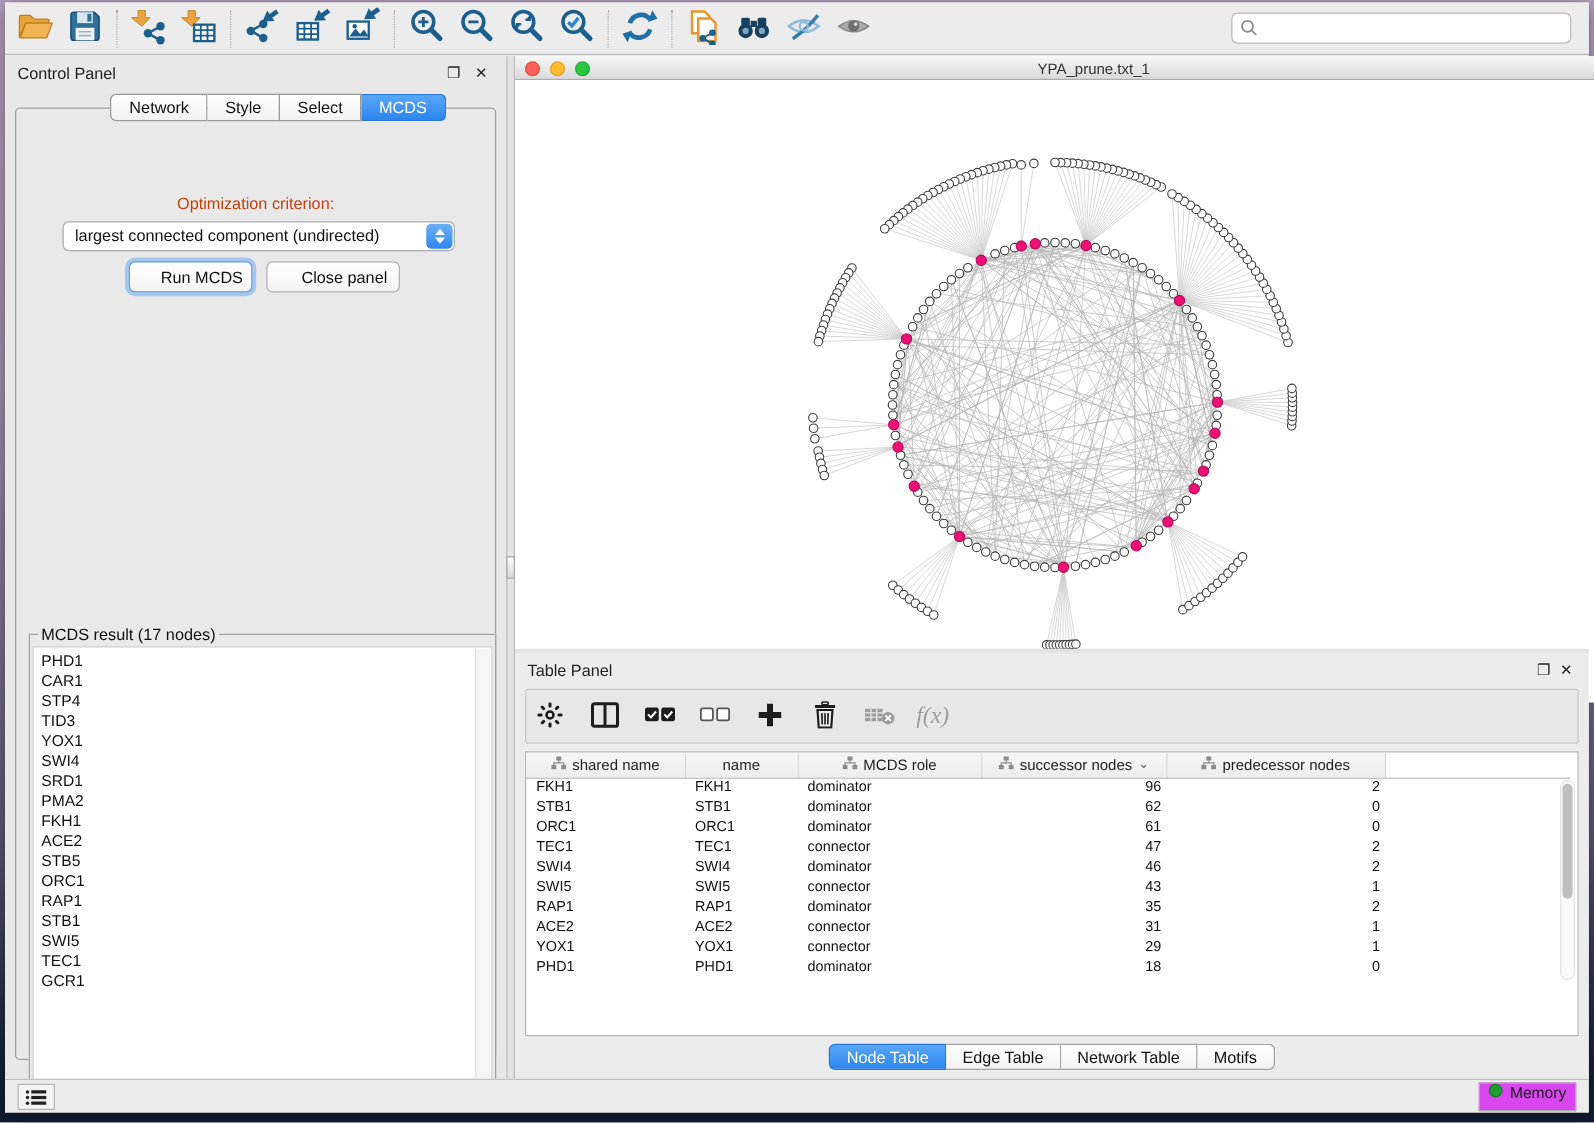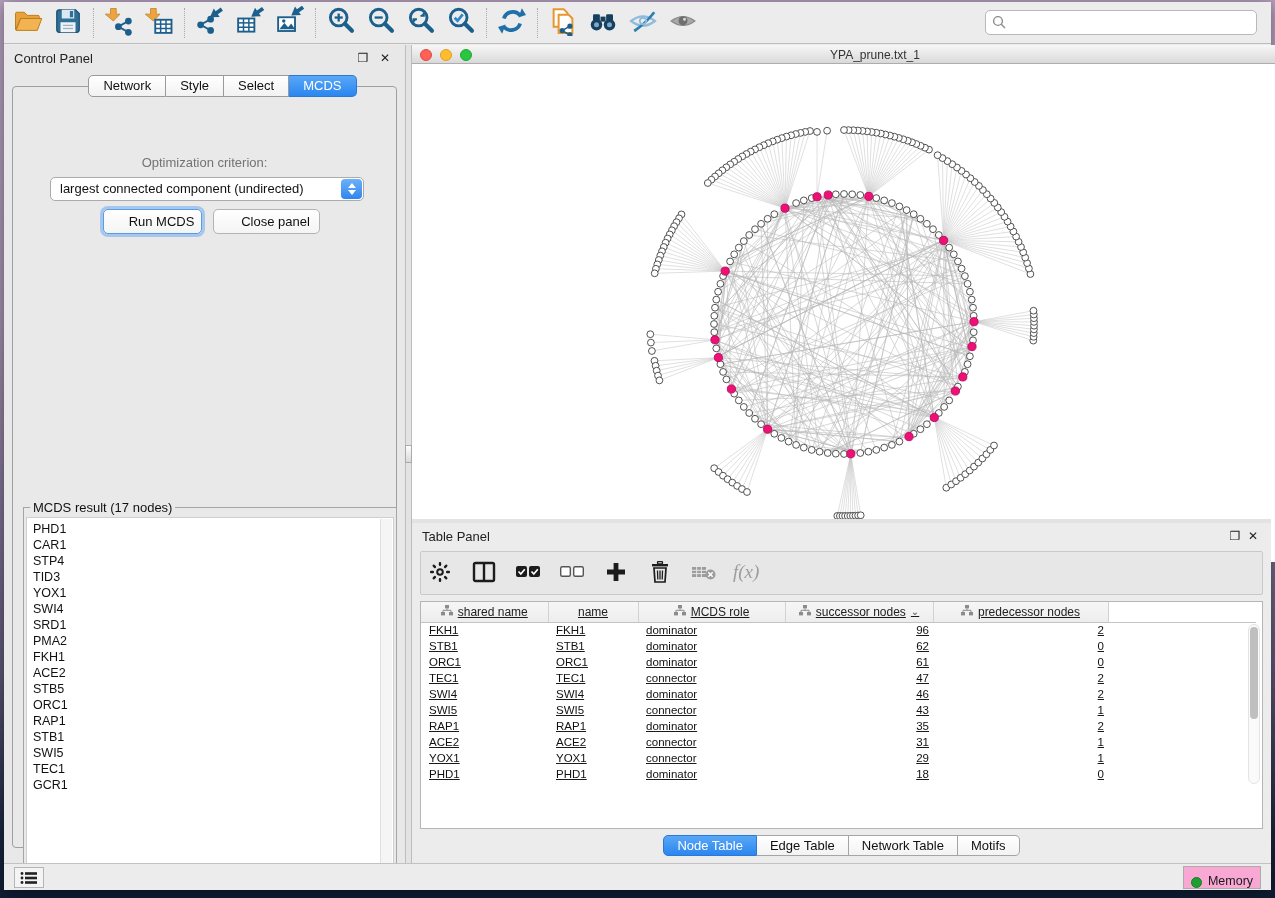--- a/index.html
+++ b/index.html
@@ -22,21 +22,21 @@
   #cp-header { position:absolute; left:0; top:0; width:100%; height:26px; }
   #cp-title { position:absolute; left:10px; top:6px; font-size:13px; color:#222; }
   .float-icon,.close-icon { position:absolute; top:7px; width:12px; height:12px; font-size:12px; line-height:12px; color:#222; text-align:center; cursor:default; }
   #cp-float { right:36px; } #cp-close { right:14px; font-weight:bold; }
   #cp-tabs { position:absolute; left:0; top:30px; width:100%; display:flex; justify-content:center; z-index:3; }
   .ptab { height:22px; line-height:20px; padding:0 14px; background:linear-gradient(#ffffff,#f2f2f2); border:1px solid #9a9a9a; border-left:none; font-size:13px; color:#111; cursor:default; }
   .ptab:first-child { border-left:1px solid #9a9a9a; border-radius:5px 0 0 5px;margin-left:36px; }
   .ptab:last-child { border-radius:0 5px 5px 0; }
   .ptab.active { background:linear-gradient(#59a7f7,#2b86ef); color:#fff; border-color:#2b78d6; }
   #cp-content { position:absolute; left:8px; top:41px; width:385px; height:762px; background:#e9e9e9; border:1px solid #9f9f9f; border-radius:4px; }
-  #opt-label { position:absolute; left:0; top:68px; width:100%; text-align:center; font-size:13px; color:#737373; }
+  #opt-label { position:absolute; left:0; top:68px; width:100%; text-align:center; font-size:13px; color:#c2410c; }
   #opt-dropdown { position:absolute; left:37px; top:90px; width:314px; height:24px; background:#fff; border:1px solid #ababab; border-radius:5px; cursor:default; }
   #opt-dropdown .dd-text { position:absolute; left:9px; top:3px; font-size:13px; color:#111; }
   .dd-stepper { position:absolute; right:1px; top:1px; width:21px; height:20px; border-radius:4px; background:linear-gradient(#6cb1f8,#2f86ef); display:flex; flex-direction:column; align-items:center; justify-content:center; gap:2px; }
   .dd-stepper .up { width:0;height:0;border-left:4px solid transparent;border-right:4px solid transparent;border-bottom:5px solid #fff; }
   .dd-stepper .dn { width:0;height:0;border-left:4px solid transparent;border-right:4px solid transparent;border-top:5px solid #fff; }
   .btn { position:absolute; height:25px; background:linear-gradient(#ffffff,#f4f4f4); border:1px solid #b4b4b4; border-radius:5px; font-size:13px; color:#111; text-align:center; cursor:default; }
   #run-btn { left:90px; top:122px; width:99px; border-color:#5a9ce0; box-shadow:0 0 0 3px rgba(110,170,240,.55); }
   #close-btn { left:200px; top:122px; width:107px; }
   .btn span { line-height:23px; display:block;margin-left:18px; }
   #mcds-result { position:absolute; left:10px; top:413px; width:374px; height:378px; border:1px solid #a5a5a5; background:#e9e9e9; padding:2px; }
@@ -60,38 +60,38 @@
   #net-title { position:absolute; width:100%; top:3px; text-align:center; font-size:12px; color:#333; }
   #net-canvas { position:absolute; left:0; top:19px; width:859px; height:498px; background:#fff; }
 
   
   #table-panel { position:absolute; left:408px; top:521px; width:859px; height:341px; background:#ececec; }
   #tp-title { position:absolute; left:10px; top:6px; font-size:13px; color:#222; }
   #tp-float { right:30px; } #tp-close { right:12px; font-weight:bold; }
   #tp-toolbar { position:absolute; left:8px; top:28px; right:8px; height:44px; background:#e7e7e7; border:1px solid #c9c9c9; border-radius:2px; display:flex; align-items:center; gap:14px; padding-left:4px; }
   .tp-btn { display:flex; align-items:center; justify-content:center; width:30px; height:32px; cursor:default; }
   #tbl-wrap { position:absolute; left:8px; top:78px; right:8px; height:228px; background:#fff; border:1px solid #b5b5b5; overflow:hidden; }
-  #tbl { border-collapse:collapse; table-layout:fixed;text-decoration:underline; }
+  #tbl { border-collapse:collapse; table-layout:fixed; }
   #tbl th { height:20px; background:linear-gradient(#f6f6f6,#ededed); border-right:1px solid #d2d2d2; border-bottom:1px solid #c4c4c4; font-weight:normal; font-size:12px; color:#222; text-align:center; position:relative; }
   #tbl th .th-inner { display:flex; align-items:center; justify-content:center; gap:5px; }
   #tbl td { height:16px; font-size:11.5px; color:#111; padding:0 4px 0 8px; white-space:nowrap; overflow:hidden; }
   td.num { text-align:right; padding-right:14px; }
   .sort-ch { font-size:10px; color:#555; }
   #tbl-scroll { position:absolute; right:2px; top:22px; width:12px; height:160px; background:#fafafa; border:1px solid #e4e4e4; border-radius:6px; }
   #tbl-thumb { position:absolute; left:1px; top:2px; width:8px; height:92px; background:#bfbfbf; border-radius:5px; }
   #tp-tabs { position:absolute; left:0; top:312px; width:100%; display:flex; justify-content:center; }
   .tp-tab { height:21px; line-height:19px; padding:0 13px; background:linear-gradient(#ffffff,#f3f3f3); border:1px solid #a5a5a5; border-left:none; font-size:13px; color:#111; cursor:default; }
   .tp-tab:first-child { border-left:1px solid #a5a5a5; border-radius:5px 0 0 5px; }
   .tp-tab:last-child { border-radius:0 5px 5px 0; }
   .tp-tab.active { background:linear-gradient(#59a7f7,#2b86ef); color:#fff; border-color:#2b78d6; }
 
   
   #status-bar { position:absolute; left:0; bottom:0; width:100%; height:27px; background:#ececec; border-top:1px solid #c2c2c2; }
   #layout-btn { position:absolute; left:10px; top:3px; width:30px; height:21px; background:#f4f4f4; border:1px solid #b5b5b5; display:flex; align-items:center; justify-content:center; }
-  #memory-btn { position:absolute; right:10px; top:2px; width:78px; height:23px; background:#f9a8d4; border:1px solid #ababab; display:flex; align-items:flex-end; justify-content:center; gap:6px; font-size:12.5px; }
+  #memory-btn { position:absolute; right:10px; top:2px; width:78px; height:23px; background:#d946ef; border:1px solid #ababab; display:flex; align-items:flex-start; justify-content:center; gap:6px; font-size:12.5px; }
   #mem-dot { width:11px; height:11px; border-radius:50%; background:#1d9e30; border:1px solid #157d24; }
 </style>
 </head>
 <body>
 
 <div id="app">
 
   <div id="toolbar">
     <div id="toolbar-groups" style="display:flex;align-items:center;">
         <div class="tgroup">

